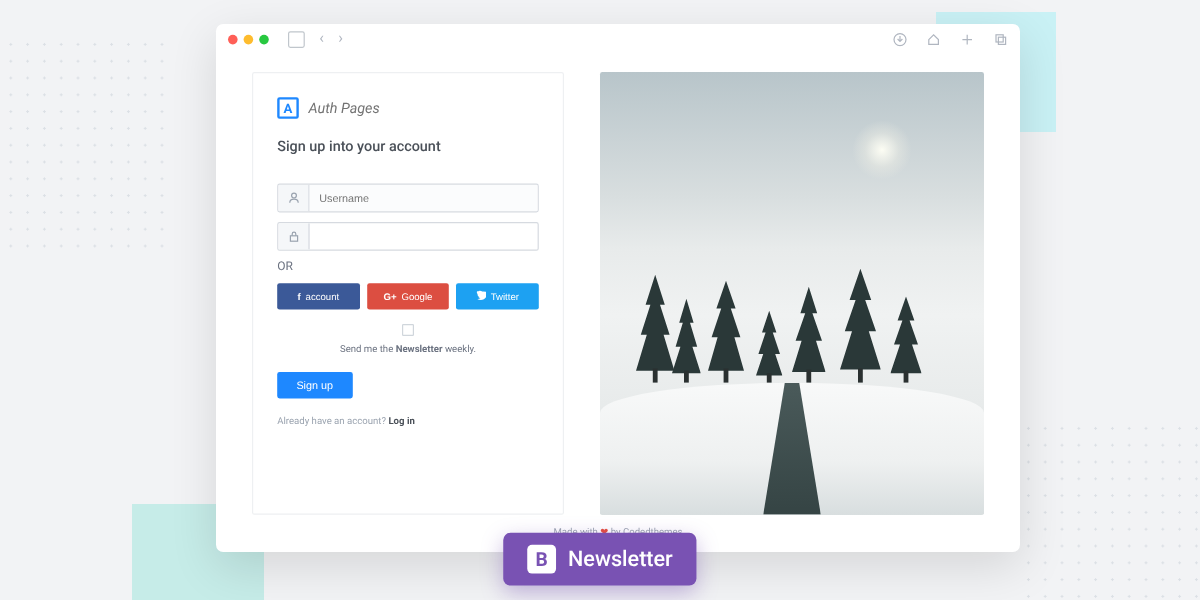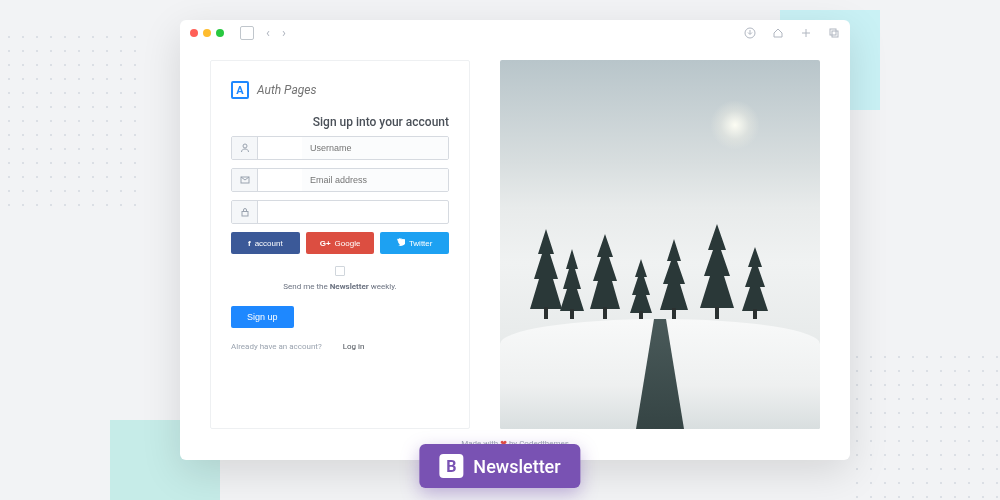--- a/index.html
+++ b/index.html
@@ -81,29 +81,28 @@
     }
     .brand { display: flex; align-items: center; gap: 8px; margin-bottom: 16px; }
     .brand-icon {
       width: 18px; height: 18px;
       border: 2px solid #1e88ff;
       display: flex; align-items: center; justify-content: center;
       color: #1e88ff; font-weight: bold; font-size: 11px;
       border-radius: 2px;
     }
     .brand-text { font-size: 12px; color: #737373; font-style: italic; }
-    .form-heading { font-size: 12px; color: #4a5058; margin-bottom: 7px; font-weight: 500; text-align: right; }
+    .form-heading { font-size: 12px; color: #4a5058; margin-bottom: 24px; font-weight: 500; }
     .input-group {
       display: flex;
       margin-bottom: 8px;
       border: 1px solid #d6dae0;
       border-radius: 2px;
       overflow: hidden;
       height: 24px;
-      gap: 44px;
     }
     .input-icon {
       width: 26px;
       background: #f5f7f9;
       border-right: 1px solid #d6dae0;
       display: flex; align-items: center; justify-content: center;
       color: #9aa3af; font-size: 10px;
     }
     .input-field {
       flex: 1;
@@ -138,21 +137,21 @@
       background: #1e88ff;
       color: #fff;
       border: none;
       padding: 6px 16px;
       font-size: 9px;
       border-radius: 2px;
       cursor: pointer;
       margin-bottom: 14px;
     }
     .login-row { font-size: 8px; color: #9aa3af; }
-    .login-row strong { color: #4a5058; font-weight: 400; cursor: pointer; margin-left: 19px; }
+    .login-row strong { color: #4a5058; font-weight: 700; cursor: pointer; }
     .image-col {
       flex: 1;
       border-radius: 2px;
       background: linear-gradient(to bottom, #b8c5ca 0%, #d8dedf 28%, #e8ebeb 40%, #f0f2f2 55%, #e8ebeb 75%, #cdd5d5 100%);
       position: relative;
       overflow: hidden;
     }
     .sun {
       position: absolute;
       top: 40px; right: 60px;
@@ -269,39 +268,31 @@
         <div class="input-group">
           <div class="input-icon">
             <svg width="10" height="10" viewBox="0 0 10 10">
                 <circle cx="5" cy="3" r="2" fill="none" stroke="#9aa3af" stroke-width="1"></circle>
                 <path d="M1.5 9c0-2 1.5-3 3.5-3s3.5 1 3.5 3" fill="none" stroke="#9aa3af" stroke-width="1"></path>
               </svg>
           </div>
           <input class="input-field" placeholder="Username" style="">
         </div>
 
-        <div class="input-group">
-          <div class="input-icon">
-            <svg width="10" height="10" viewBox="0 0 10 10">
-                <rect x="1" y="2" width="8" height="6" fill="none" stroke="#9aa3af" stroke-width="1"></rect>
-                <path d="M1 2l4 3 4-3" fill="none" stroke="#9aa3af" stroke-width="1"></path>
-              </svg>
-          </div>
-          <input class="input-field" placeholder="Email address" style="">
-        </div>
 
         <div class="input-group">
           <div class="input-icon">
             <svg width="10" height="10" viewBox="0 0 10 10">
                 <rect x="2" y="4.5" width="6" height="4.5" fill="none" stroke="#9aa3af" stroke-width="1"></rect>
                 <path d="M3.5 4.5V3a1.5 1.5 0 013 0v1.5" fill="none" stroke="#9aa3af" stroke-width="1"></path>
               </svg>
           </div>
         </div>
 
+        <div class="or-text">OR</div>
 
         <div class="social-row">
           <button class="social-btn fb">
             <span><b>f</b></span>
             <span>account</span>
           </button>
           <button class="social-btn gg">
             <span><b>G+</b></span>
             <span>Google</span>
           </button>

